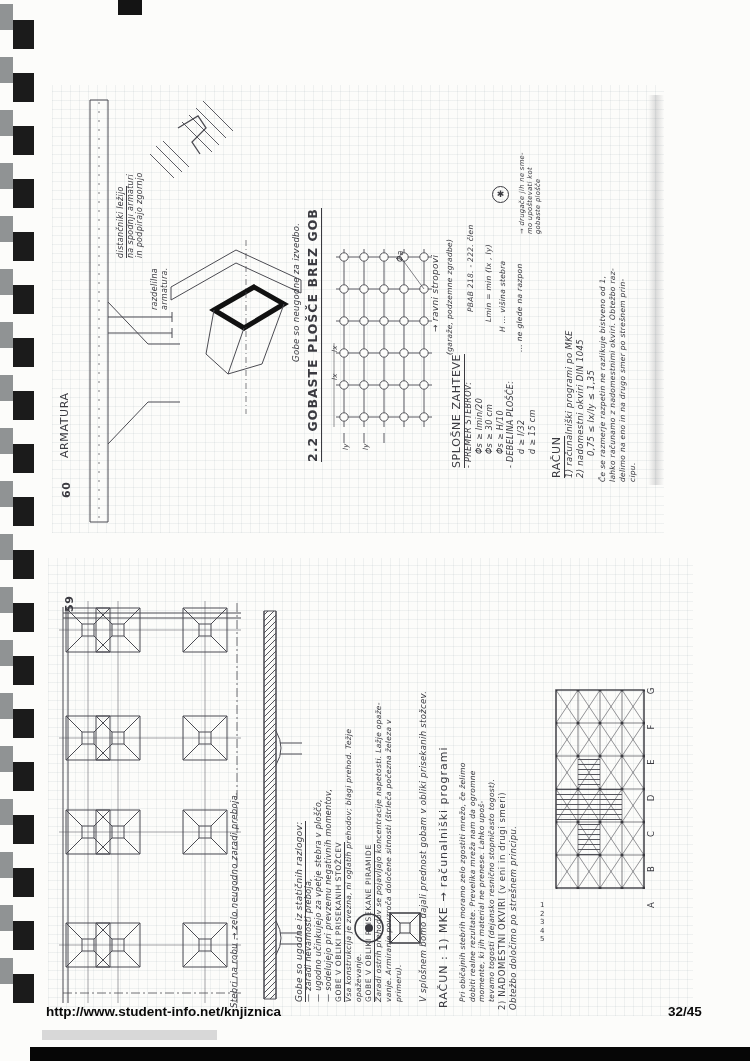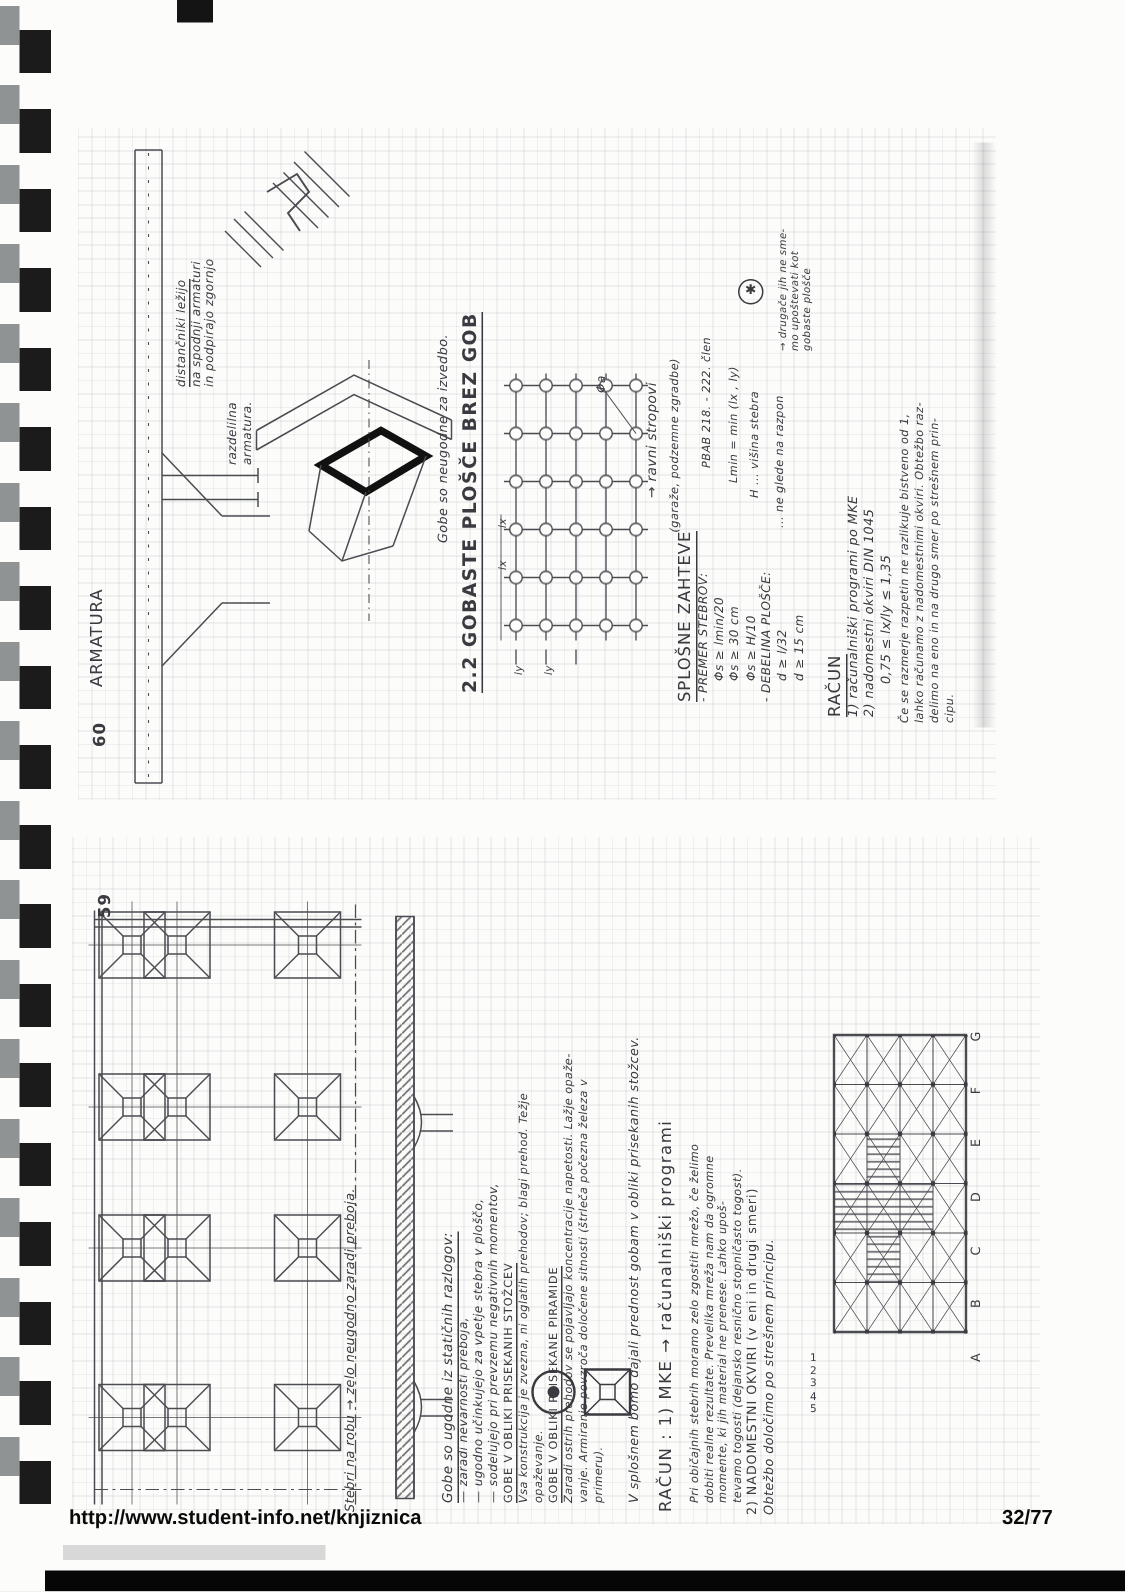--- a/index.html
+++ b/index.html
@@ -351,17 +351,17 @@
   </div>
   <div class="col-nums">
     <span>1</span>
       <span>2</span>
     <span>3</span>
       <span>4</span>
     <span>5</span>
   </div>
 
   <div class="footer-url">http://www.student-info.net/knjiznica</div>
-  <div class="footer-pages">32/77</div>
+  <div class="footer-pages">32/45</div>
   <div class="smudge2"></div>
   <div class="bar-black"></div>
 
 </div>
 
 </body></html>

